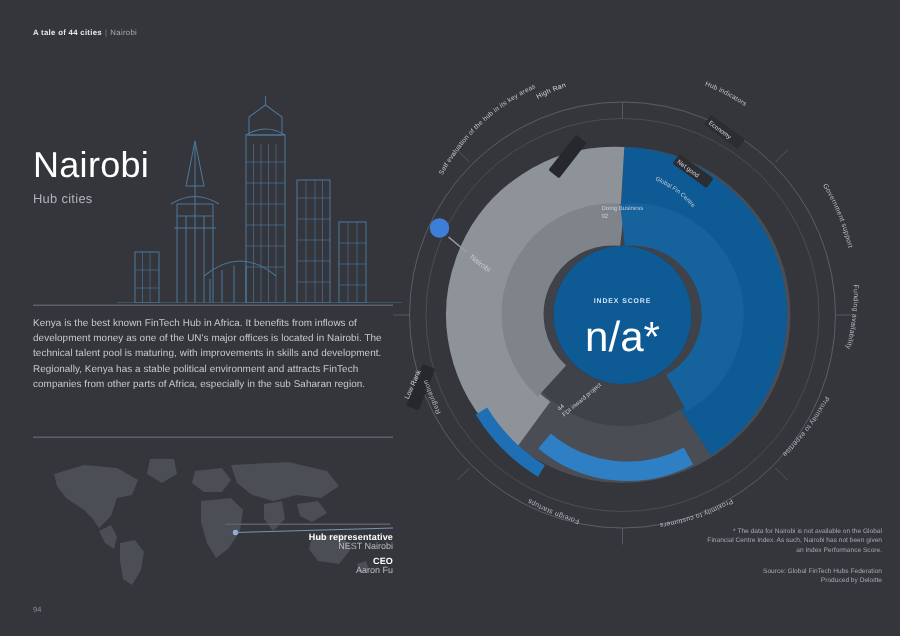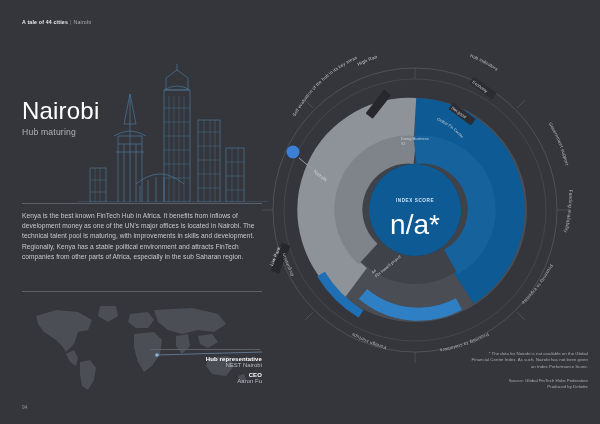--- a/index.html
+++ b/index.html
@@ -155,21 +155,21 @@
         <line x1="12" y1="128" x2="28" y2="128"></line>
         <line x1="12" y1="140" x2="28" y2="140"></line>
       </g>
 
       <line x1="0" y1="150" x2="190" y2="150" stroke-width="0.6"></line>
     </g>
   </svg>
 
   <div class="title-block">
     <div class="title">Nairobi</div>
-    <div class="subtitle">Hub maturing</div>
+    <div class="subtitle">Hub cities</div>
   </div>
 
   <div class="divider" id="div-top"></div>
   <div class="divider" id="div-bottom"></div>
 
   <div class="bodycopy">Kenya is the best known FinTech Hub in Africa. It benefits from inflows of development money as one of the UN's major offices is located in Nairobi. The technical talent pool is maturing, with improvements in skills and development. Regionally, Kenya has a stable political environment and attracts FinTech companies from other parts of Africa, especially in the sub Saharan region.</div>
 
   <svg class="map-wrap" viewBox="0 0 240 92" xmlns="http://www.w3.org/2000/svg">
     <g fill="#4b4e55">
 

